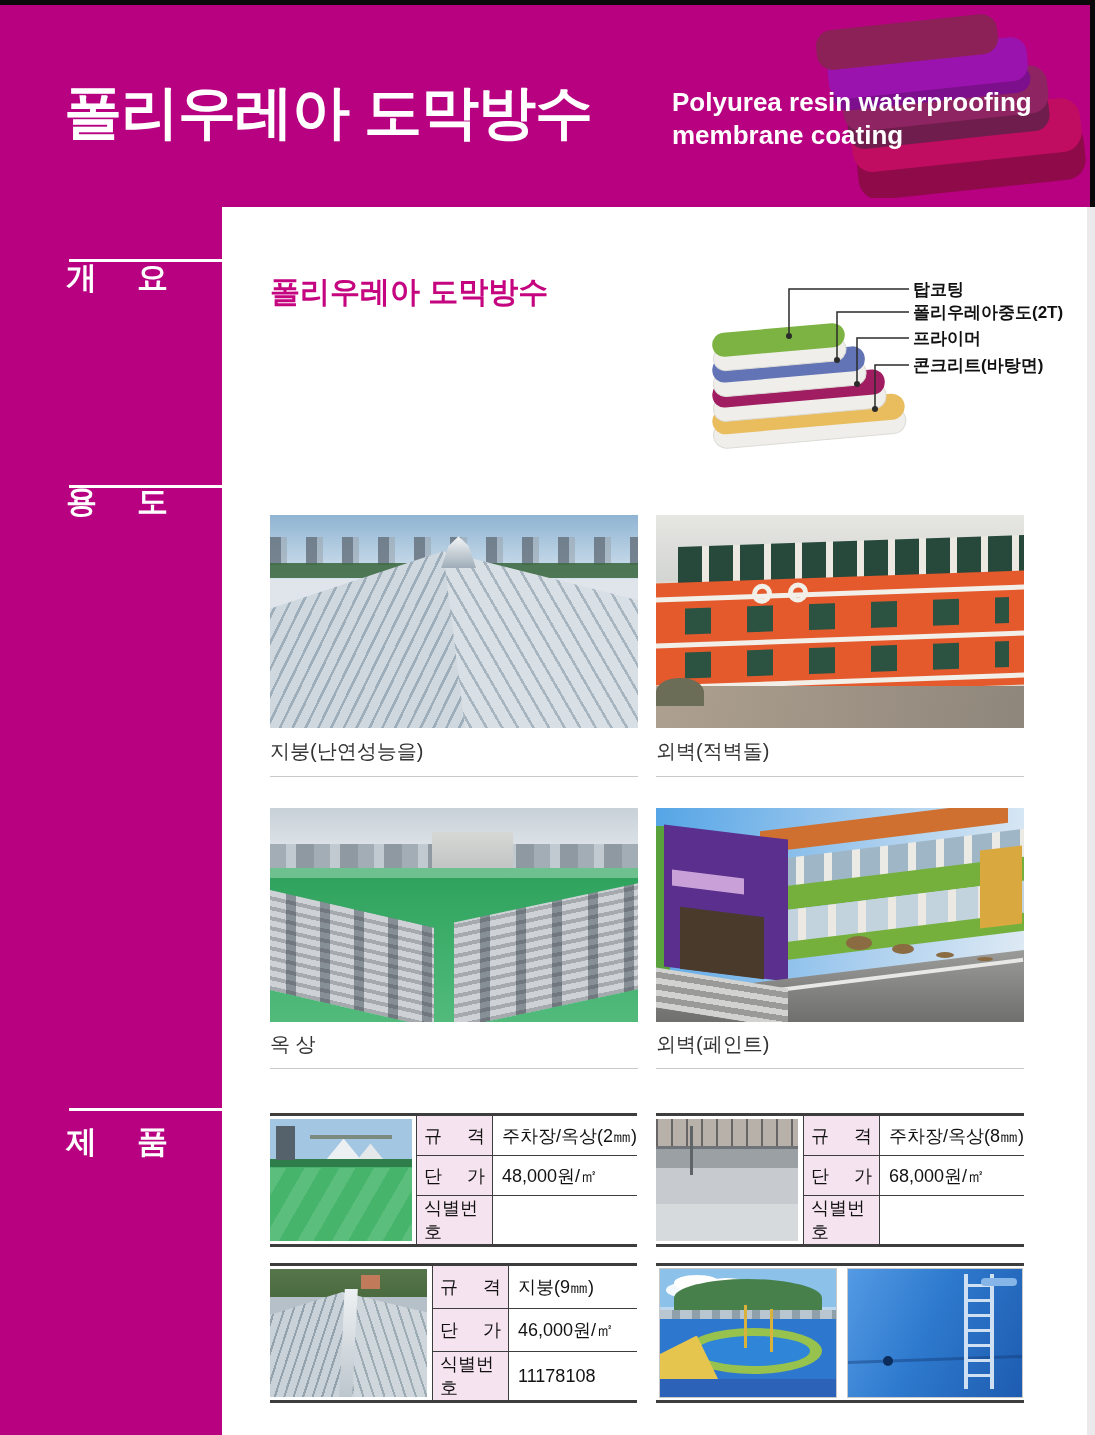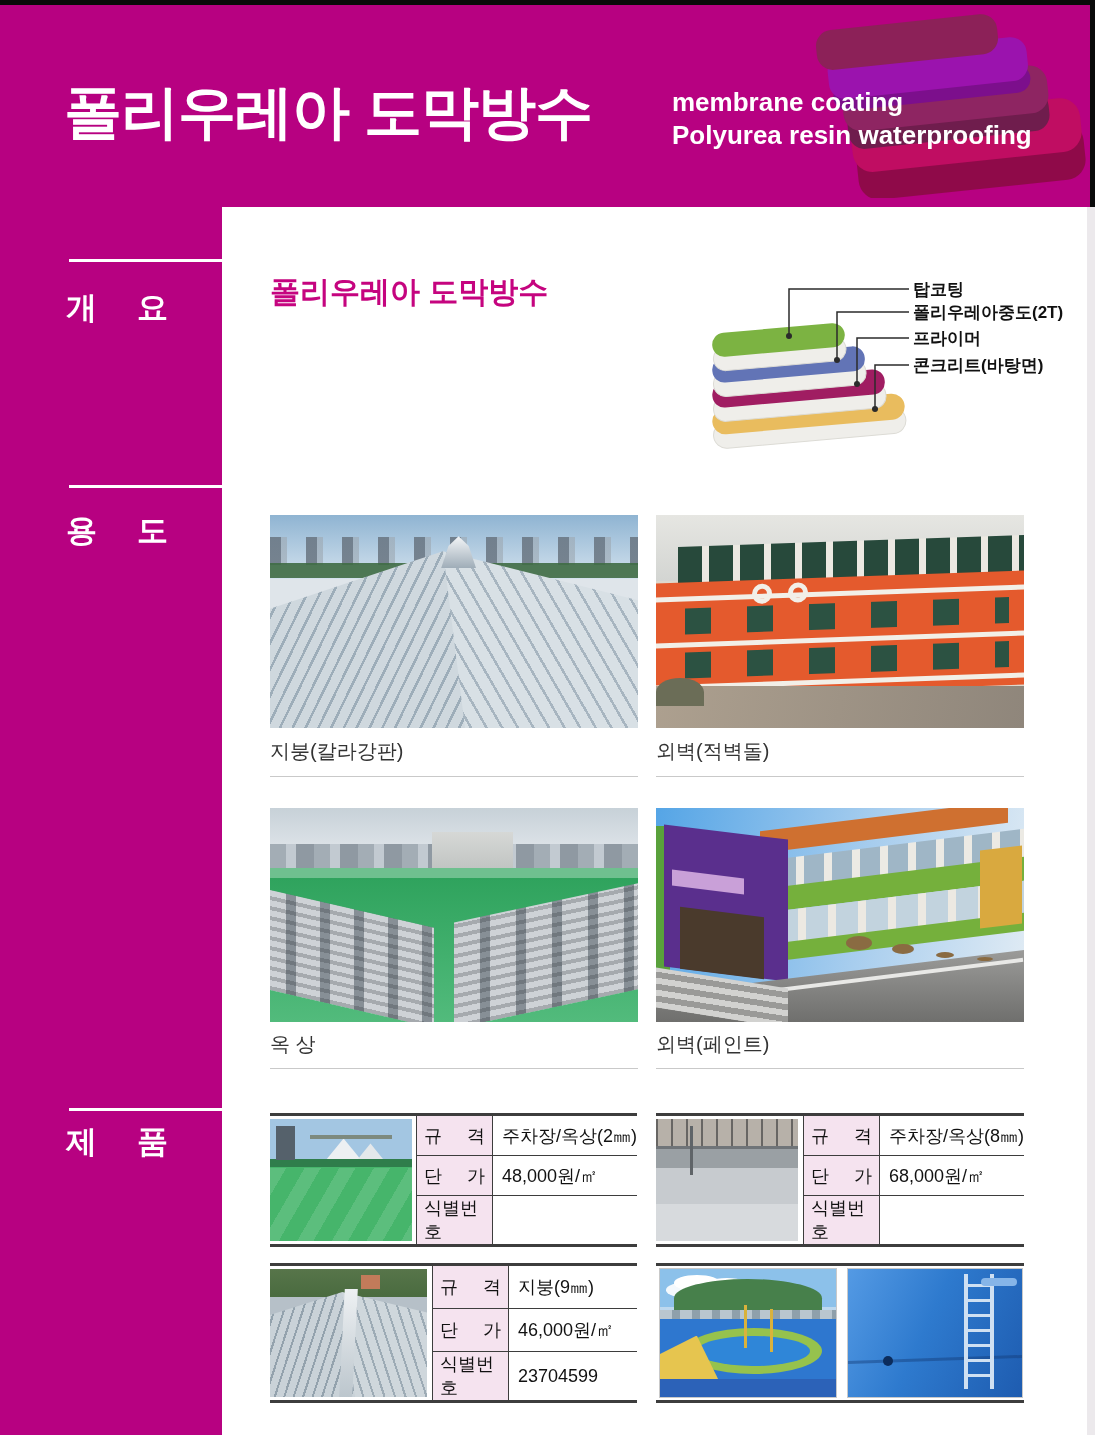--- a/index.html
+++ b/index.html
@@ -155,34 +155,34 @@
       <rect x="33" y="64" width="198" height="28" rx="14" fill="#7c0f8c"></rect>
       <rect x="30" y="36" width="200" height="44" rx="16" fill="#9b13ae"></rect>
     </g>
     <g transform="rotate(-6 110 32)">
       <rect x="18" y="12" width="182" height="40" rx="16" fill="#8c2158"></rect>
     </g>
   </svg>
 
   <div class="abs header-title">폴리우레아 도막방수</div>
   <div class="abs header-sub">
+    <div>Polyurea resin waterproofing</div>
     <div>membrane coating</div>
-    <div>Polyurea resin waterproofing</div>
   </div>
 
   <div class="abs content"></div>
 
   <div class="abs edge-top"></div>
   <div class="abs edge-right-dark"></div>
   <div class="abs edge-right-light"></div>
 
   <div class="abs side-line" style="top:259px"></div>
-  <div class="abs side-label" style="top:287px">개 요</div>
+  <div class="abs side-label" style="top:257px">개 요</div>
   <div class="abs side-line" style="top:485px"></div>
-  <div class="abs side-label" style="top:510px">용 도</div>
+  <div class="abs side-label" style="top:481px">용 도</div>
   <div class="abs side-line" style="top:1108px"></div>
   <div class="abs side-label" style="top:1121px">제 품</div>
 
   <div class="abs ov-heading">폴리우레아 도막방수</div>
 
   <svg class="abs diagram" width="392" height="198" viewBox="0 0 392 198">
 
     <g transform="rotate(-5 110 138)">
       <rect x="14" y="139" width="193" height="26" rx="13" fill="#efeeea" stroke="#dcdbd5"></rect>
       <rect x="14" y="125" width="193" height="26" rx="13" fill="#e9bc5e"></rect>
@@ -222,21 +222,21 @@
   </svg>
 
   <div class="photo p-roof" style="left:270px;top:515px;width:368px;height:213px">
     <div class="abs roof-sky"></div>
       <div class="abs roof-blds"></div>
       <div class="abs roof-trees"></div>
     <div class="abs roof-left"></div>
       <div class="abs roof-right"></div>
       <div class="abs roof-vent"></div>
   </div>
-  <div class="caption" style="left:270px;top:738px">지붕(칼라강판)</div>
+  <div class="caption" style="left:270px;top:738px">지붕(난연성능을)</div>
   <div class="hairline" style="left:270px;top:776px"></div>
 
   <div class="photo p-brick" style="left:656px;top:515px;width:368px;height:213px">
     <div class="abs bk-top"></div>
     <div class="abs bk-wins"></div>
     <div class="abs bk-wall">
       <div class="s" style="top:14px"></div>
       <div class="winrow" style="top:26px"></div>
       <div class="s" style="top:60px"></div>
       <div class="winrow" style="top:70px"></div>
@@ -364,21 +364,21 @@
       <div class="prow">
         <div class="plabel">
             <span>단 가</span>
           </div>
         <div class="pval">46,000원/㎡</div>
       </div>
       <div class="prow">
         <div class="plabel">
             <span>식별번호</span>
           </div>
-        <div class="pval">23704599</div>
+        <div class="pval">11178108</div>
       </div>
     </div>
   </div>
 
   <div class="pools" style="left:656px;top:1263px;width:368px;height:140px">
     <div class="pool" style="width:178px;height:130px;margin-left:3px">
       <div class="ti ti-park">
         <div class="tp-cloud"></div>
           <div class="tp-mtn"></div>
           <div class="tp-bldgs"></div>

